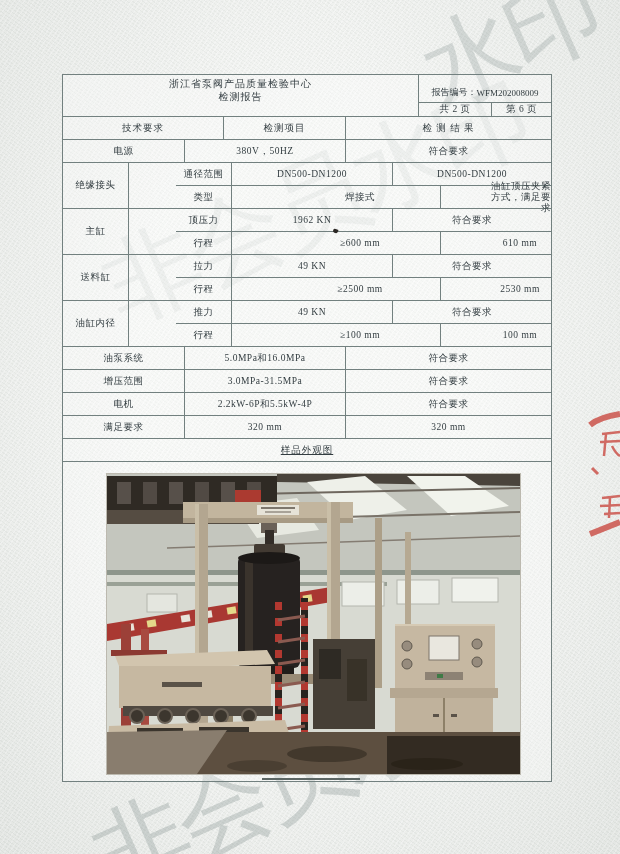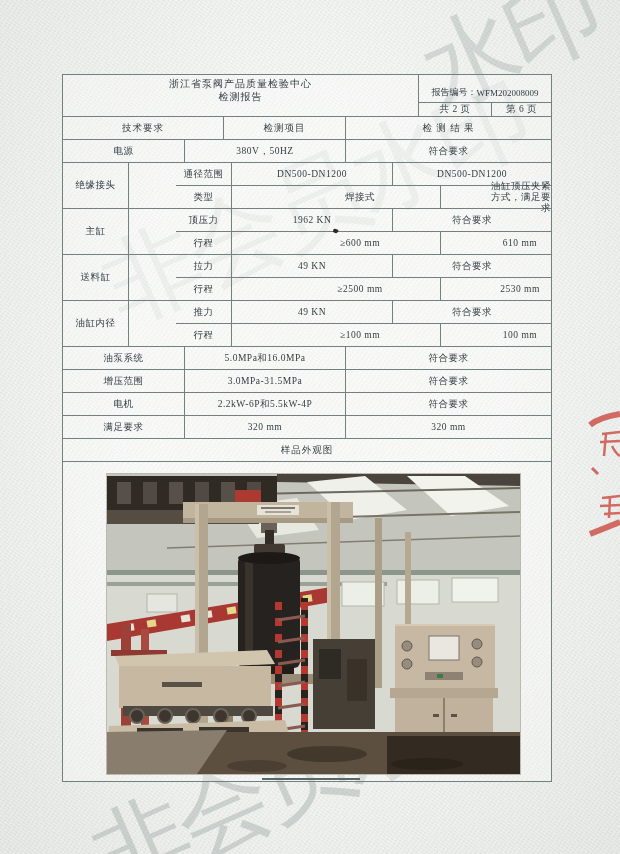--- a/index.html
+++ b/index.html
@@ -51,21 +51,21 @@
   .ch  { letter-spacing:1px; }
 
   .grp { display:flex; border-bottom:1px solid #72807f; }
   .glabel { width:66px; border-right:1px solid #72807f; display:flex; align-items:center;
             justify-content:center; text-align:center; line-height:11px; padding:0 9px; }
   .grows { flex:1; display:flex; flex-direction:column;margin-left:47px; }
   .grows .row { border-bottom:1px solid #72807f; }
   .grows .row.last { border-bottom:none; height:22px;gap:48px; }
   .c1b { width:56px; }
 
-  .caption .cfull { flex:1; border-right:none; display:flex; align-items:center; justify-content:center; letter-spacing:1px; }
+  .caption .cfull { flex:1; border-right:none; display:flex; align-items:center; justify-content:center; letter-spacing:1px;text-decoration:underline; }
 
   .photo-cell { height:319px; }
   .photo { width:413px; height:300px; margin:12px 31px 0 44px; outline:1px solid #bcb9af; }
   .photo svg { display:block; }
 
   .foot-rule { position:absolute; left:262px; top:778px; width:98px; height:2px;
                background:#5c6664; z-index:11; }
 
   .speck { position:absolute; left:333px; top:229px; width:5px; height:4px;
            background:#2c2824; border-radius:2px 0 2px 2px; z-index:12; transform:rotate(20deg); }

